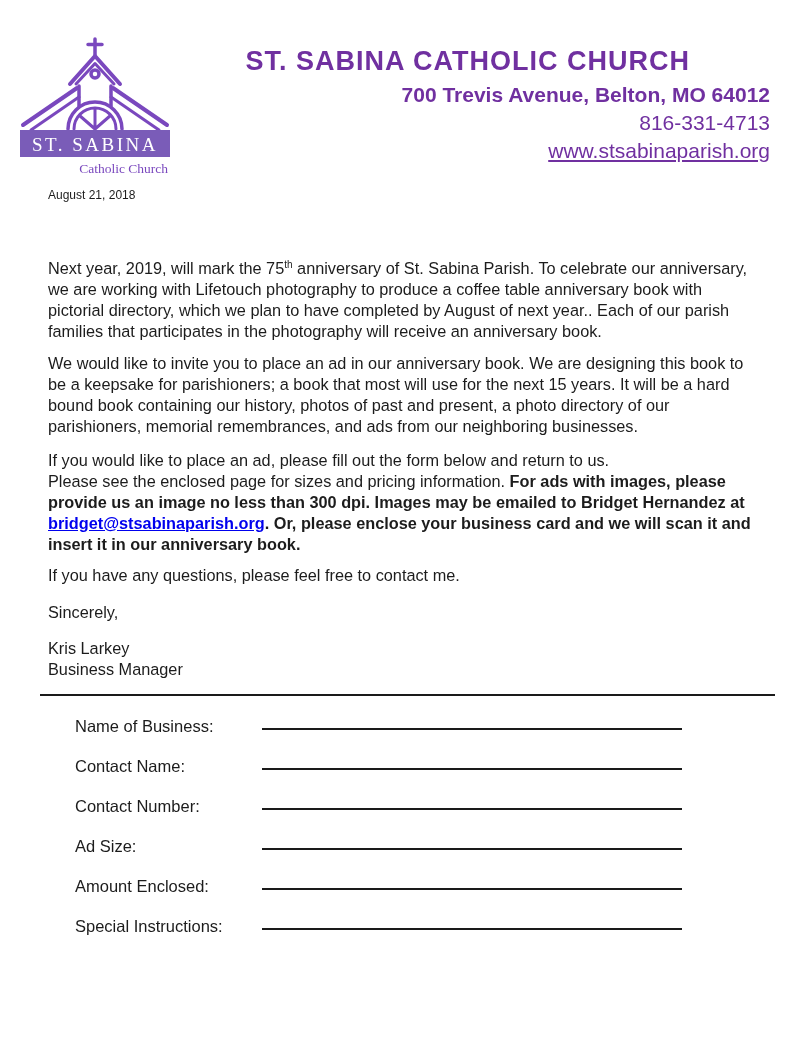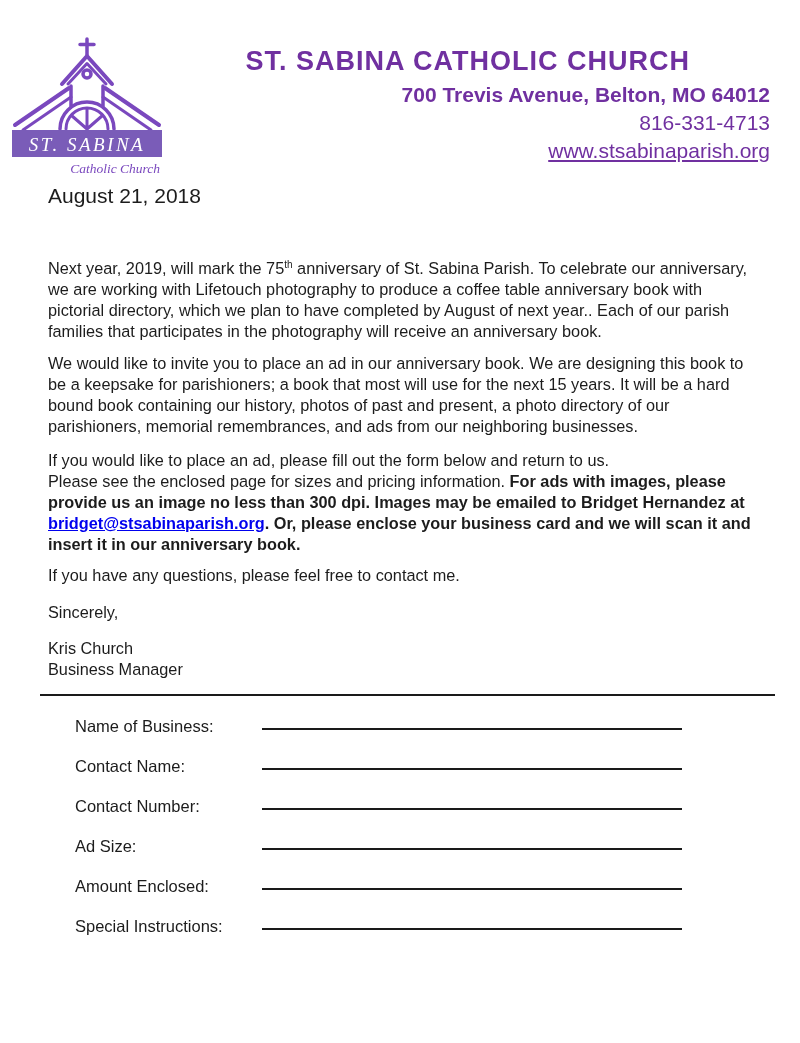--- a/index.html
+++ b/index.html
@@ -8,35 +8,35 @@
     position:relative;
     width:800px; height:1043px;
     margin:0 auto;
     background:#ffffff;
     font-family:"Liberation Sans", sans-serif;
     color:#1c1c1c;
     overflow:hidden;
   }
   
   .letterhead { position:relative; height:165px; }
-  .logo { position:absolute; left:7px; top:33px; width:160px; height:145px;font-style:italic; }
+  .logo { position:absolute; left:15px; top:33px; width:160px; height:145px; }
   .head-right {
     position:absolute; left:185px; top:46px; width:585px;
     text-align:right; color:#7030A0;
   }
   .church-name {
     font-size:27px; font-weight:bold; letter-spacing:1px;
     line-height:30px; padding-right:80px; white-space:nowrap;
   }
   .head-line { font-size:21px; line-height:25px; margin-top:3px; }
   .head-line.addr { margin-top:6px;font-weight:bold; }
   .site-link { color:#7030A0; text-decoration:underline; cursor:pointer; }
   
   .letter-body { font-size:16.3px; line-height:21px; }
-  .date { margin:20px 44px 0 48px; font-size:21px; }
+  .date { margin:20px 44px 0 48px; font-size:12px; }
   .letter-body p { margin:11px 44px 0 48px; }
   p.p1 { margin-top:52px; }
   p.p3 { margin-top:13px; }
   p.p4 { margin-top:10px; }
   p.closing { margin-top:16px; }
   .sig { margin:15px 44px 0 48px; }
   sup { font-size:10px; vertical-align:super; line-height:0; }
   .bold { font-weight:bold; }
   .email-link { color:#0000EE; font-weight:bold; text-decoration:underline; cursor:pointer; }
   
@@ -91,21 +91,21 @@
 
     <p class="p2">We would like to invite you to place an ad in our anniversary book. We are designing this book to be a keepsake for parishioners; a book that most will use for the next 15 years. It will be a hard bound book containing our history, photos of past and present, a photo directory of our parishioners, memorial remembrances, and ads from our neighboring businesses.</p>
 
     <p class="p3"><span>If you would like to place an ad, please fill out the form below and return to us.</span><br><span>Please see the enclosed page for sizes and pricing information. </span><span class="bold">For ads with images, please provide us an image no less than 300 dpi. Images may be emailed to Bridget Hernandez at </span><span class="email-link">bridget@stsabinaparish.org</span><span class="bold">. Or, please enclose your business card and we will scan it and insert it in our anniversary book.</span></p>
 
     <p class="p4">If you have any questions, please feel free to contact me.</p>
 
     <p class="closing">Sincerely,</p>
 
     <div class="sig">
-      <div>Kris Church</div>
+      <div>Kris Larkey</div>
       <div>Business Manager</div>
     </div>
 
     <hr class="divider">
 
     <div class="order-form">
       <div class="form-row">
         <span class="form-label">Name of Business:</span>
         <span class="fill-line"></span>
       </div>

